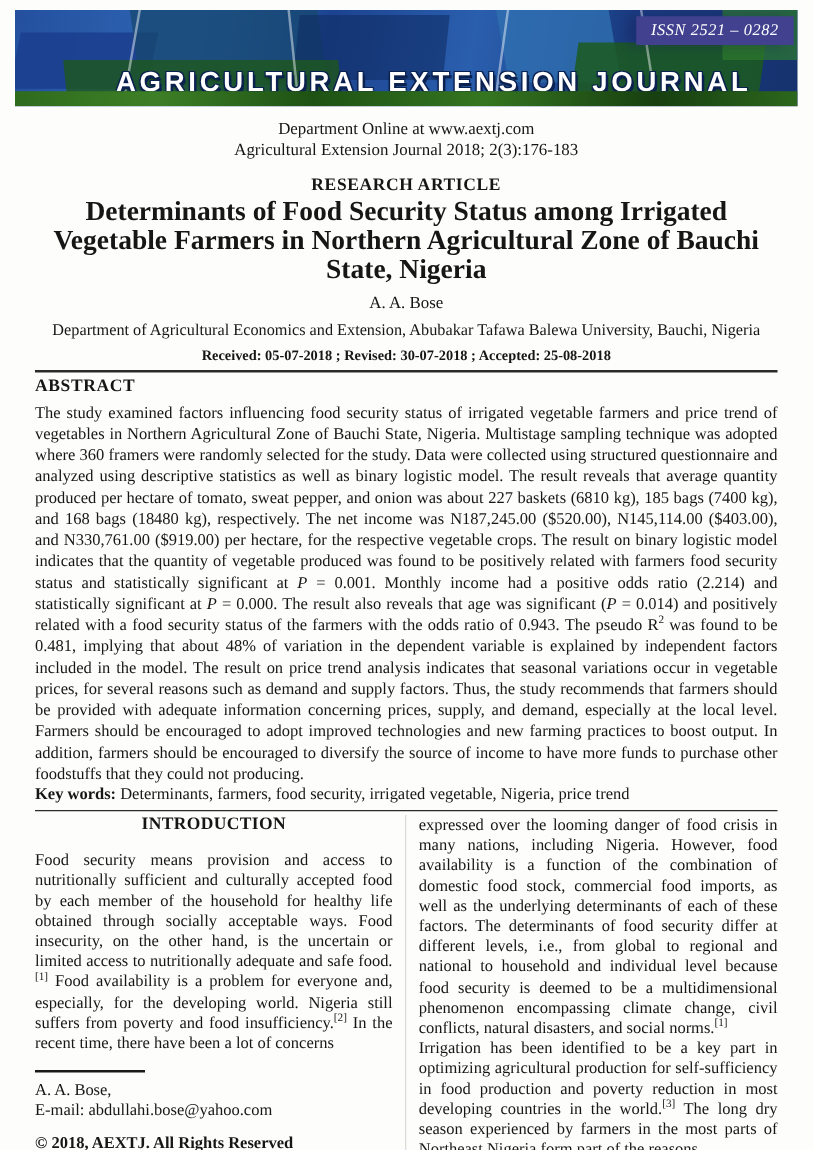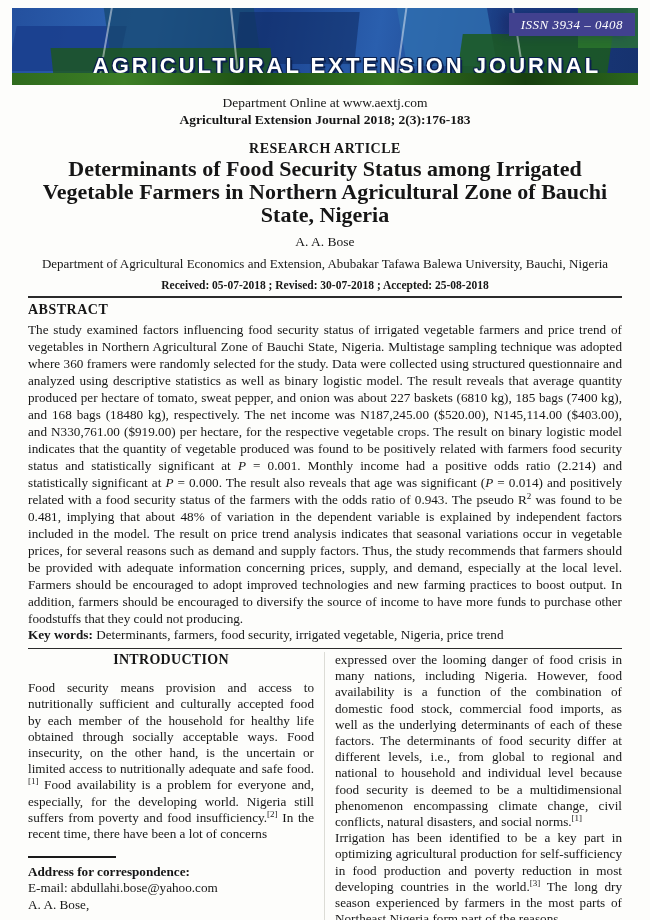--- a/index.html
+++ b/index.html
@@ -63,21 +63,21 @@
     text-align: center;
     color: #ffffff; font-family: "Liberation Sans", sans-serif;
     font-weight: bold; font-size: 22px; letter-spacing: 3px; white-space: nowrap;
     text-shadow: 2px 2px 0 #0b2150, -1px -1px 0 #0b2150, 1px -1px 0 #0b2150, -1px 1px 0 #0b2150, 0 2px 3px rgba(0,0,0,.5);
     padding-left: 44px;
   }
 
   
   .center { text-align: center; }
   .available { margin-top: 10px; font-size: 13.5px; }
-  .citation { margin-top: 1px; font-size: 13.5px; font-weight: bold; }
+  .citation { margin-top: 1px; font-size: 13.5px; font-weight: normal; }
   .article-type { margin-top: 13px; font-size: 14px; font-weight: bold; letter-spacing: .5px; }
   .paper-title {
     margin: 0 40px 0 40px;
     font-size: 22px; font-weight: bold; line-height: 23px;
   }
   .author { margin-top: 8px; font-size: 13.5px; }
   .affiliation { margin-top: 6px; font-size: 13px; }
   .dates-line { margin-top: 7px; font-size: 11.5px; font-weight: bold; }
 
   .content { margin: 0 28px; }
@@ -118,21 +118,21 @@
     <div class="blk blk4"></div>
       <div class="blk blk5"></div>
       <div class="blk blk6"></div>
     <div class="blk blk7"></div>
     <div class="vline vl1"></div>
       <div class="vline vl2"></div>
       <div class="vline vl3"></div>
       <div class="vline vl4"></div>
   </div>
   <div class="issn-badge">
-    <span>ISSN 3934 – 0408</span>
+    <span>ISSN 2521 – 0282</span>
   </div>
   <div class="banner-title">AGRICULTURAL EXTENSION JOURNAL</div>
   <div class="grass"></div>
 </div>
 
 <div class="center available">Department Online at www.aextj.com</div>
 <div class="center citation">Agricultural Extension Journal 2018; 2(3):176-183</div>
 <div class="center article-type">RESEARCH ARTICLE</div>
 <div class="center paper-title">Determinants of Food Security Status among Irrigated Vegetable Farmers in Northern Agricultural Zone of Bauchi State, Nigeria</div>
 <div class="center author">A. A. Bose</div>
@@ -150,23 +150,22 @@
 
   <hr class="rule-thin">
 
   <div class="columns">
 
     <div class="col col-left">
       <div class="intro-heading">INTRODUCTION</div>
       <p class="intro-para"><span>Food security means provision and access to nutritionally sufficient and culturally accepted food by each member of the household for healthy life obtained through socially acceptable ways. Food insecurity, on the other hand, is the uncertain or limited access to nutritionally adequate and safe food.</span><sup>[1]</sup><span> Food availability is a problem for everyone and, especially, for the developing world. Nigeria still suffers from poverty and food insufficiency.</span><sup>[2]</sup><span> In the recent time, there have been a lot of concerns</span></p>
 
       <hr class="corr-divider">
-      <div class="corr-heading">Address for correspondence:</div>
+      <div class="corr-line">A. A. Bose,</div>
       <div class="corr-line">E-mail: abdullahi.bose@yahoo.com</div>
-      <div class="corr-line">A. A. Bose,</div>
       <div class="copyright">© 2018, AEXTJ. All Rights Reserved</div>
     </div>
 
     <div class="col col-right">
       <p><span>expressed over the looming danger of food crisis in many nations, including Nigeria. However, food availability is a function of the combination of domestic food stock, commercial food imports, as well as the underlying determinants of each of these factors. The determinants of food security differ at different levels, i.e., from global to regional and national to household and individual level because food security is deemed to be a multidimensional phenomenon encompassing climate change, civil conflicts, natural disasters, and social norms.</span><sup>[1]</sup></p>
       <p><span>Irrigation has been identified to be a key part in optimizing agricultural production for self-sufficiency in food production and poverty reduction in most developing countries in the world.</span><sup>[3]</sup><span> The long dry season experienced by farmers in the most parts of Northeast Nigeria form part of the reasons</span></p>
 
     </div>
 
   </div>

